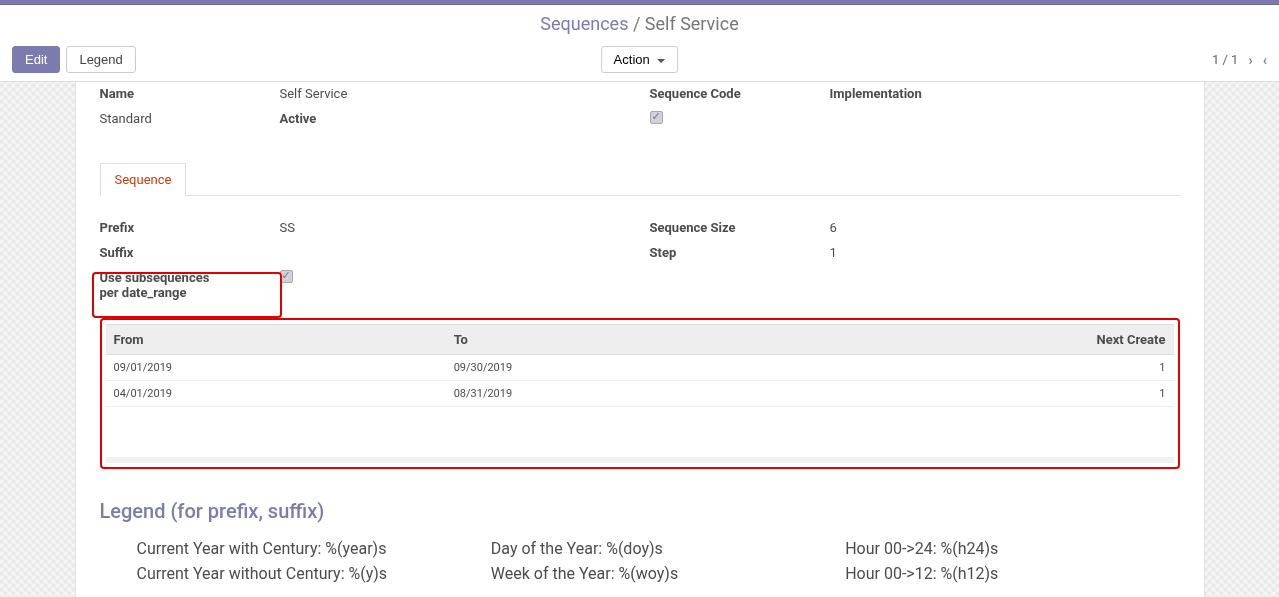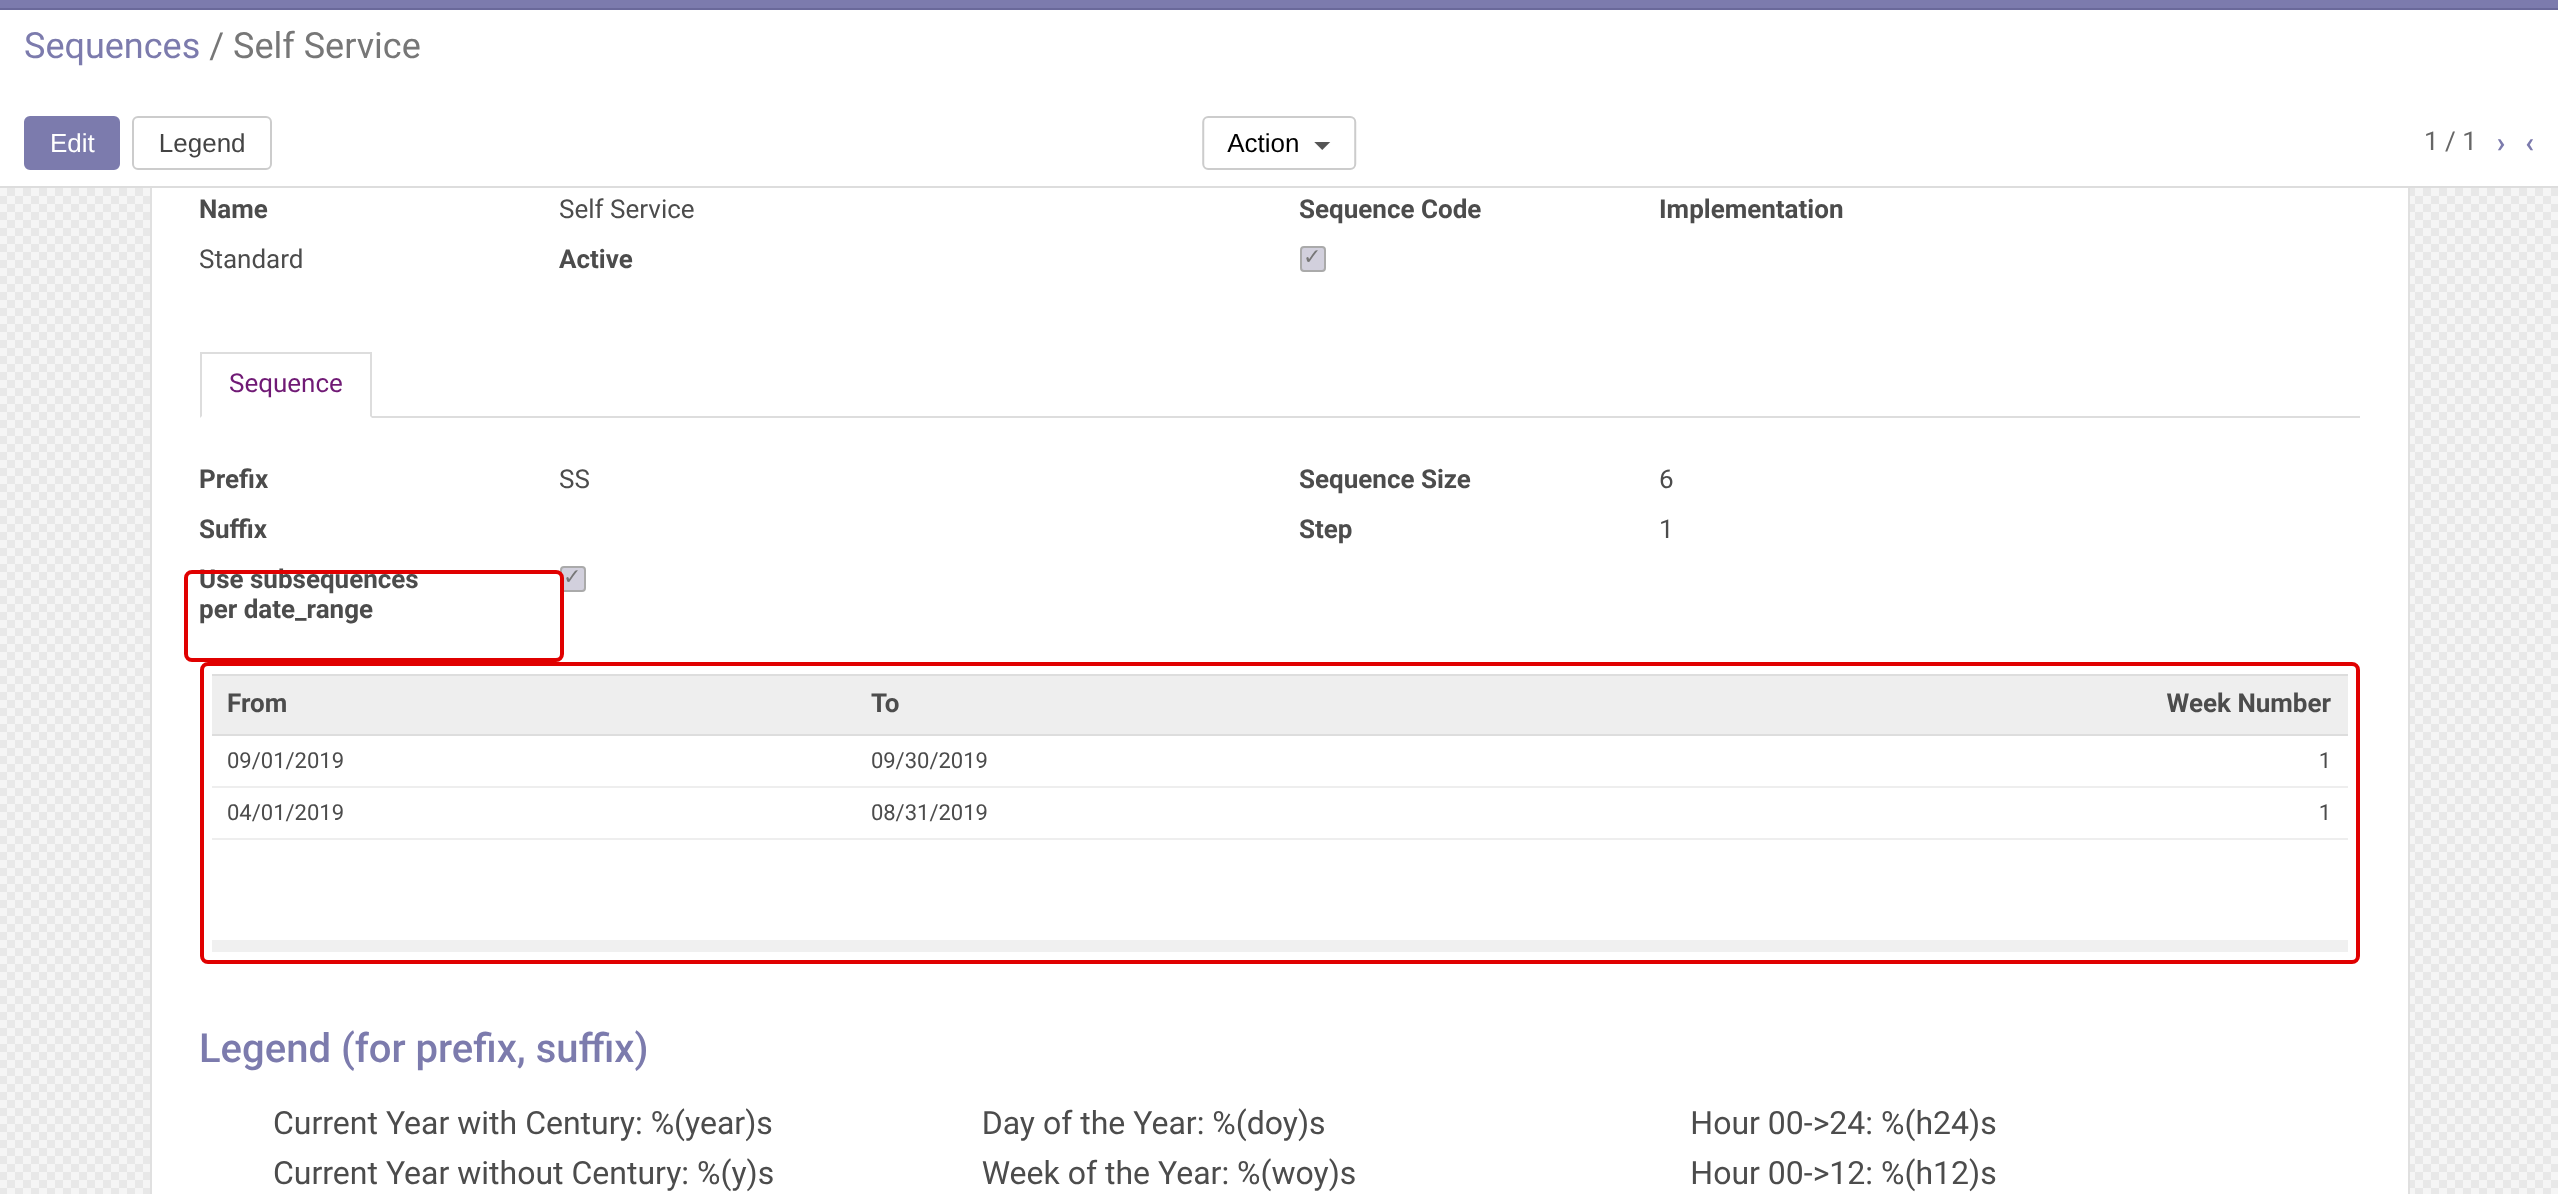--- a/index.html
+++ b/index.html
@@ -15,21 +15,22 @@
       border-bottom: 1px solid #6a699a;
     }
     .header-bar {
       background: #fff;
       border-bottom: 1px solid #ddd;
       padding: 8px 12px;
     }
     .breadcrumb {
       font-size: 18px;
       color: #777;
-      margin-bottom: 24px;
+      margin-bottom: 12px;
+      text-align: center;
     }
     .breadcrumb a {
       color: #7c7bad;
       text-decoration: none;
     }
     .header-row {
       display: flex;
       align-items: center;
     }
     .btn {
@@ -126,21 +127,21 @@
     .tabs {
       margin-top: 36px;
       border-bottom: 1px solid #ddd;
     }
     .tab {
       display: inline-block;
       padding: 8px 14px;
       border: 1px solid #ddd;
       border-bottom: 1px solid #fff;
       background: #fff;
-      color: #701a75;
+      color: #c2410c;
       margin-bottom: -1px;
     }
     .tab-content {
       padding-top: 20px;
     }
     .subseq-wrap {
       position: relative;
     }
     .subseq-highlight {
       position: absolute;
@@ -265,21 +266,21 @@
       </div>
       <div class="subseq-highlight" style="left:-8px; top:56px; width:190px; height:46px;"></div>
     </div>
 
     <div class="table-highlight">
       <table>
         <thead>
           <tr>
             <th>From</th>
             <th>To</th>
-            <th>Week Number</th>
+            <th>Next Create</th>
           </tr>
         </thead>
         <tbody>
           <tr>
             <td>09/01/2019</td>
             <td>09/30/2019</td>
             <td>1</td>
           </tr>
           <tr>
             <td>04/01/2019</td>

